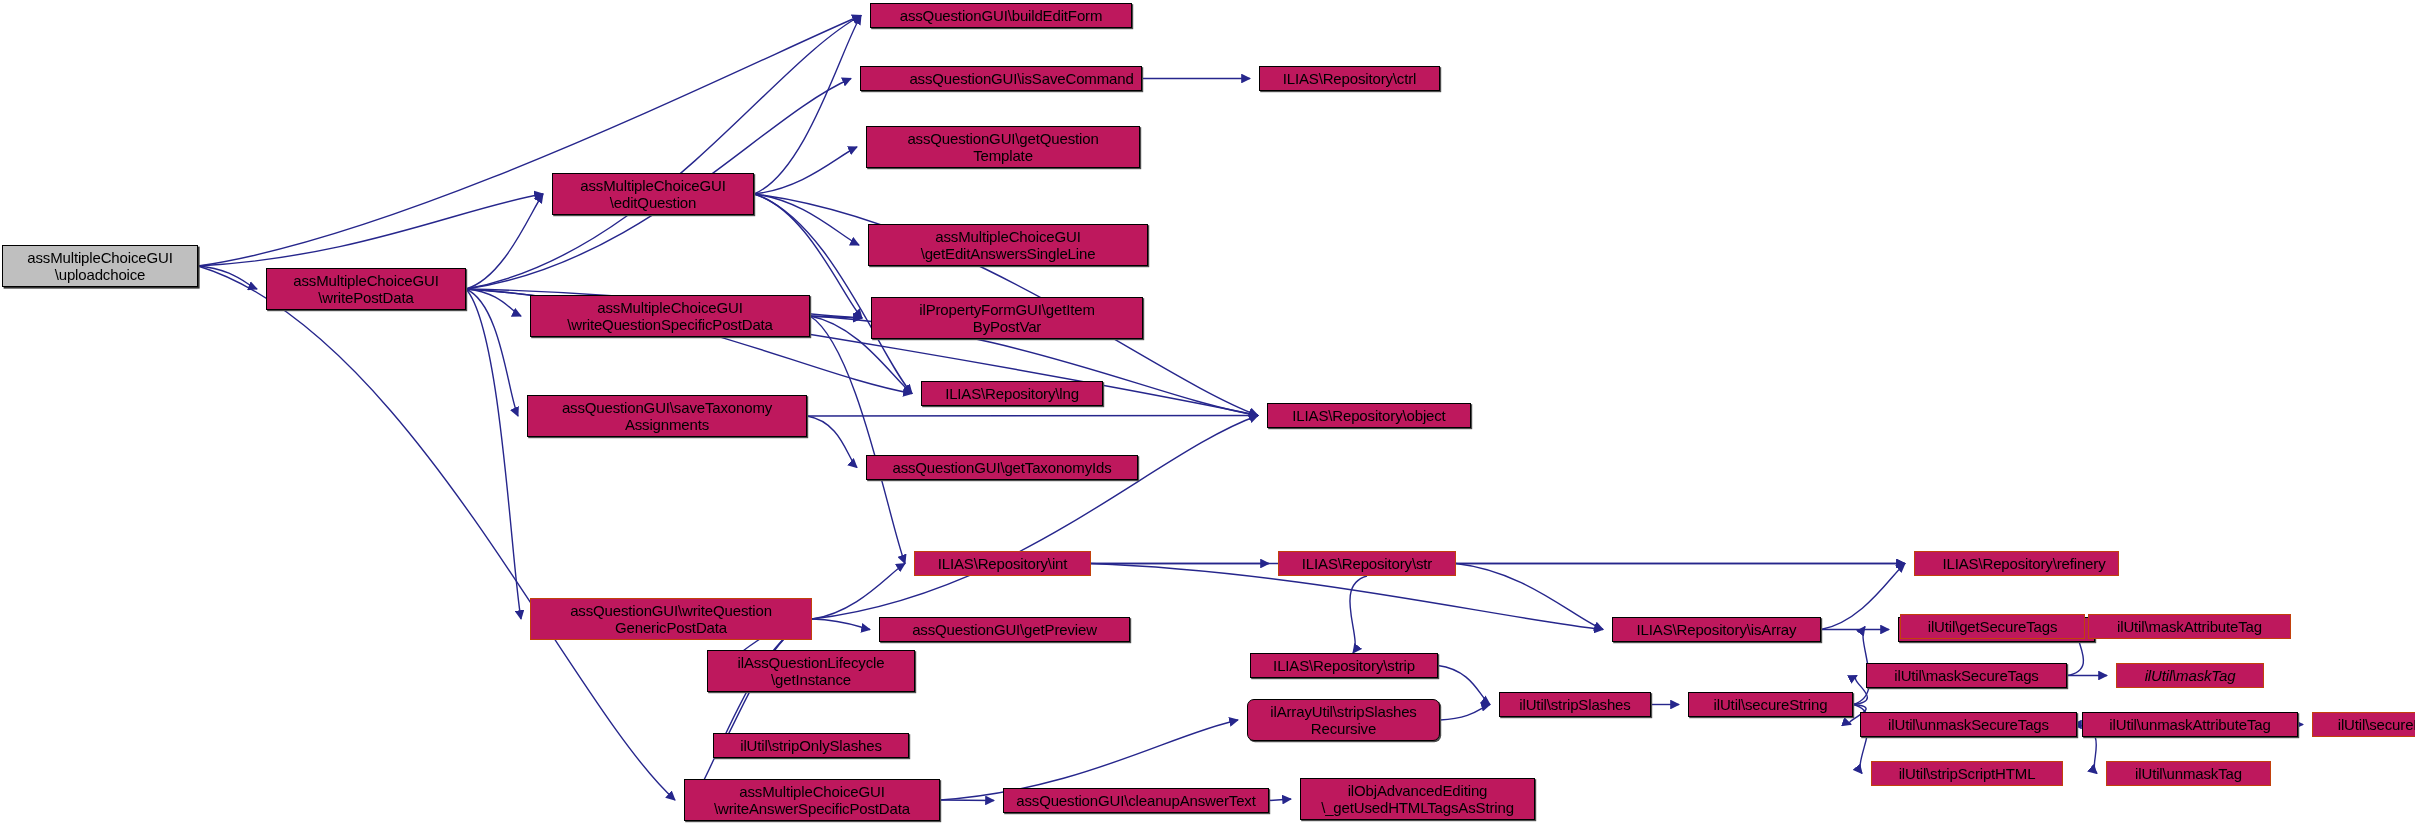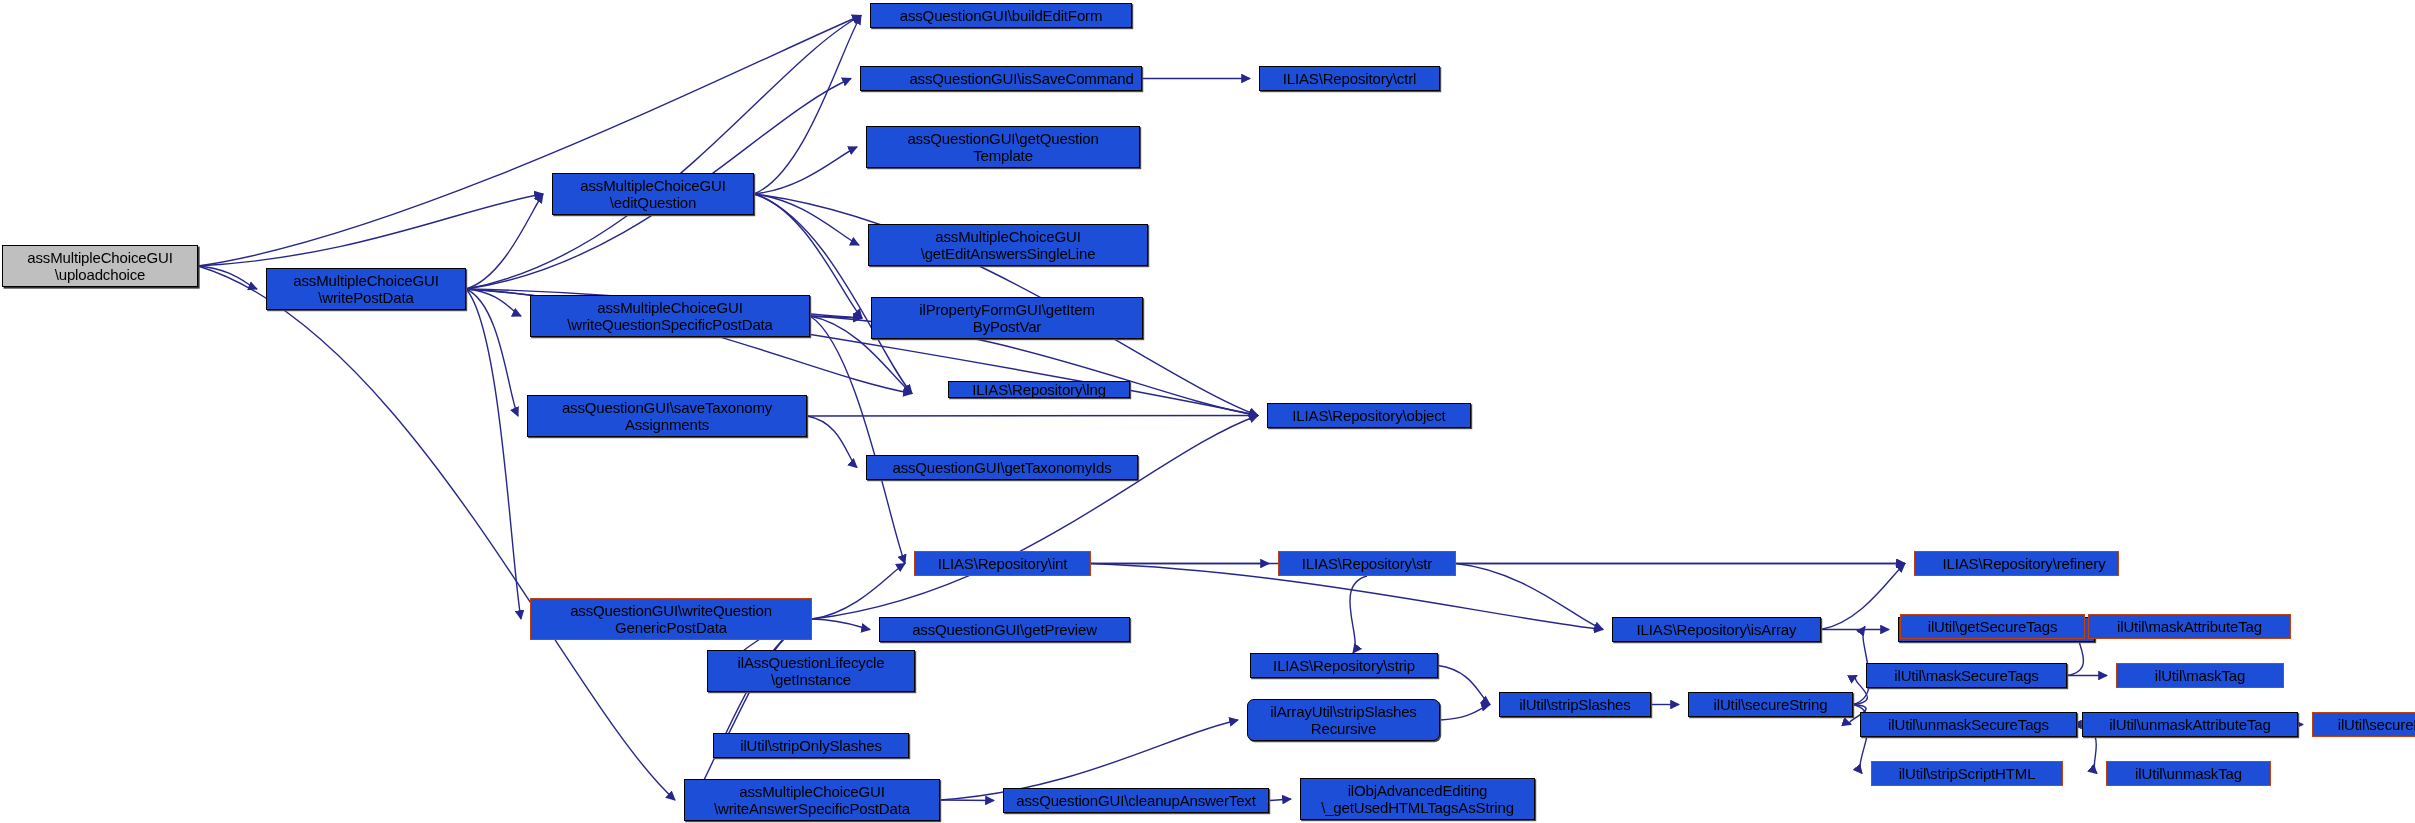--- a/index.html
+++ b/index.html
@@ -20,21 +20,21 @@
     left: 0;
     top: 0;
     width: 2415px;
     height: 823px;
     pointer-events: none;
   }
   .node {
     position: absolute;
     box-sizing: border-box;
     border: 1px solid #000000;
-    background: #1d4ed8;
+    background: #be185d;
     color: #000000;
     font-size: 15px;
     line-height: 17px;
     display: flex;
     align-items: center;
     justify-content: center;
     text-align: center;
     white-space: pre-line;
     letter-spacing: -0.15px;
     box-shadow: 1.2px 1.2px 0 0 #4d4d4d;
@@ -127,42 +127,42 @@
 \editQuestion</div>
       <div class="node" style="left: 870px; top: 3px; width: 262px; height: 25px;">assQuestionGUI\buildEditForm</div>
       <div class="node" style="left: 860px; top: 66px; width: 282px; height: 25px; padding-left: 41px;">assQuestionGUI\isSaveCommand</div>
       <div class="node" style="left: 1259px; top: 66px; width: 181px; height: 25px;">ILIAS\Repository\ctrl</div>
       <div class="node" style="left: 866px; top: 126px; width: 274px; height: 42px;">assQuestionGUI\getQuestion
 Template</div>
       <div class="node" style="left: 868px; top: 224px; width: 280px; height: 42px;">assMultipleChoiceGUI
 \getEditAnswersSingleLine</div>
       <div class="node" style="left: 871px; top: 297px; width: 272px; height: 42px;">ilPropertyFormGUI\getItem
 ByPostVar</div>
-      <div class="node" style="left: 948px; top: 381px; width: 182px; height: 17px;">ILIAS\Repository\lng</div>
+      <div class="node" style="left: 921px; top: 381px; width: 182px; height: 25px;">ILIAS\Repository\lng</div>
       <div class="node" style="left: 530px; top: 295px; width: 280px; height: 42px;">assMultipleChoiceGUI
 \writeQuestionSpecificPostData</div>
       <div class="node" style="left: 527px; top: 395px; width: 280px; height: 42px;">assQuestionGUI\saveTaxonomy
 Assignments</div>
       <div class="node" style="left: 1267px; top: 403px; width: 204px; height: 25px;">ILIAS\Repository\object</div>
       <div class="node" style="left: 866px; top: 455px; width: 272px; height: 25px;">assQuestionGUI\getTaxonomyIds</div>
       <div class="node plain" style="left: 914px; top: 551px; width: 177px; height: 25px;">ILIAS\Repository\int</div>
       <div class="node plain" style="left: 1278px; top: 551px; width: 178px; height: 25px;">ILIAS\Repository\str</div>
       <div class="node plain" style="left: 1914px; top: 551px; width: 205px; height: 25px; padding-left: 15px;">ILIAS\Repository\refinery</div>
       <div class="node plain" style="left: 530px; top: 598px; width: 282px; height: 42px;">assQuestionGUI\writeQuestion
 GenericPostData</div>
       <div class="node" style="left: 879px; top: 617px; width: 251px; height: 25px;">assQuestionGUI\getPreview</div>
       <div class="node" style="left: 1612px; top: 617px; width: 209px; height: 25px;">ILIAS\Repository\isArray</div>
       <div class="node" style="left: 1898px; top: 617px; width: 197px; height: 25px;">ILIAS\Repository\http</div>
       <div class="node" style="left: 707px; top: 650px; width: 208px; height: 42px;">ilAssQuestionLifecycle
 \getInstance</div>
       <div class="node" style="left: 1250px; top: 653px; width: 188px; height: 25px;">ILIAS\Repository\strip</div>
       <div class="node plain" style="left: 1900px; top: 614px; width: 185px; height: 25px;">ilUtil\getSecureTags</div>
       <div class="node plain" style="left: 2088px; top: 614px; width: 203px; height: 25px;">ilUtil\maskAttributeTag</div>
       <div class="node" style="left: 1866px; top: 663px; width: 201px; height: 25px;">ilUtil\maskSecureTags</div>
-      <div class="node plain" style="left: 2116px; top: 663px; width: 168px; height: 25px;">ilUtil\maskTag</div>
+      <div class="node plain" style="left: 2116px; top: 663px; width: 148px; height: 25px; font-style: italic;">ilUtil\maskTag</div>
       <div class="node" style="left: 1688px; top: 692px; width: 165px; height: 25px;">ilUtil\secureString</div>
       <div class="node" style="left: 1499px; top: 692px; width: 152px; height: 25px;">ilUtil\stripSlashes</div>
       <div class="node" style="left: 1247px; top: 699px; width: 193px; height: 42px; border-radius: 7px;">ilArrayUtil\stripSlashes
 Recursive</div>
       <div class="node" style="left: 1860px; top: 712px; width: 217px; height: 25px;">ilUtil\unmaskSecureTags</div>
       <div class="node" style="left: 2082px; top: 712px; width: 216px; height: 25px;">ilUtil\unmaskAttributeTag</div>
       <div class="node plain" style="left: 2312px; top: 712px; width: 154px; height: 25px;">ilUtil\secureLink</div>
       <div class="node" style="left: 713px; top: 733px; width: 196px; height: 25px;">ilUtil\stripOnlySlashes</div>
       <div class="node plain" style="left: 1871px; top: 761px; width: 192px; height: 25px;">ilUtil\stripScriptHTML</div>
       <div class="node plain" style="left: 2106px; top: 761px; width: 165px; height: 25px;">ilUtil\unmaskTag</div>

